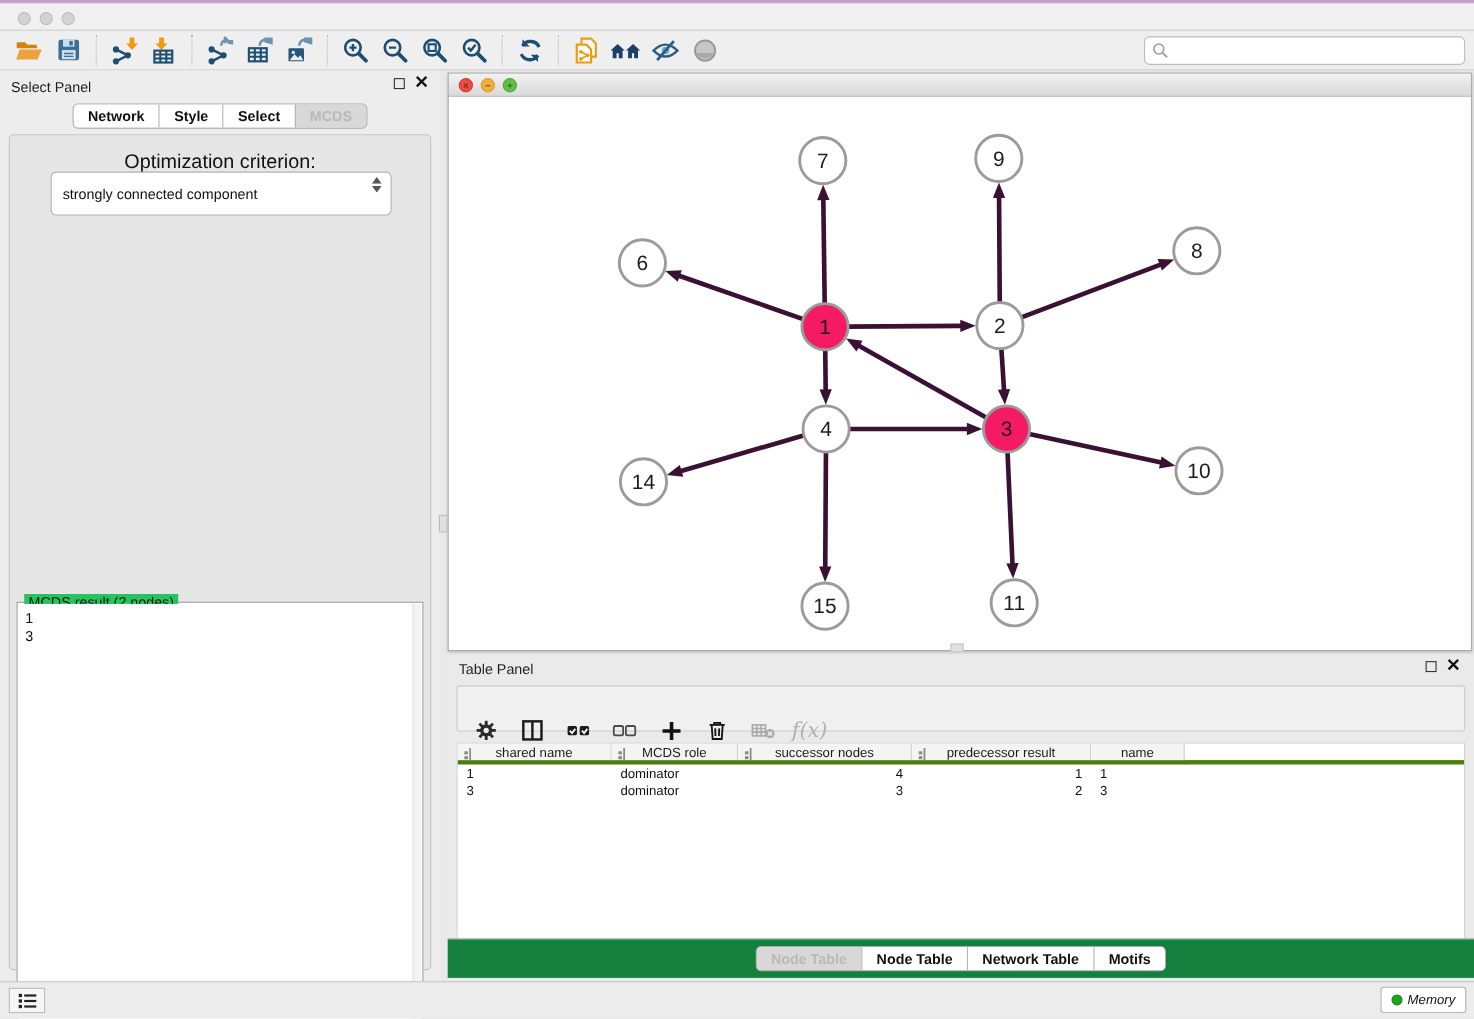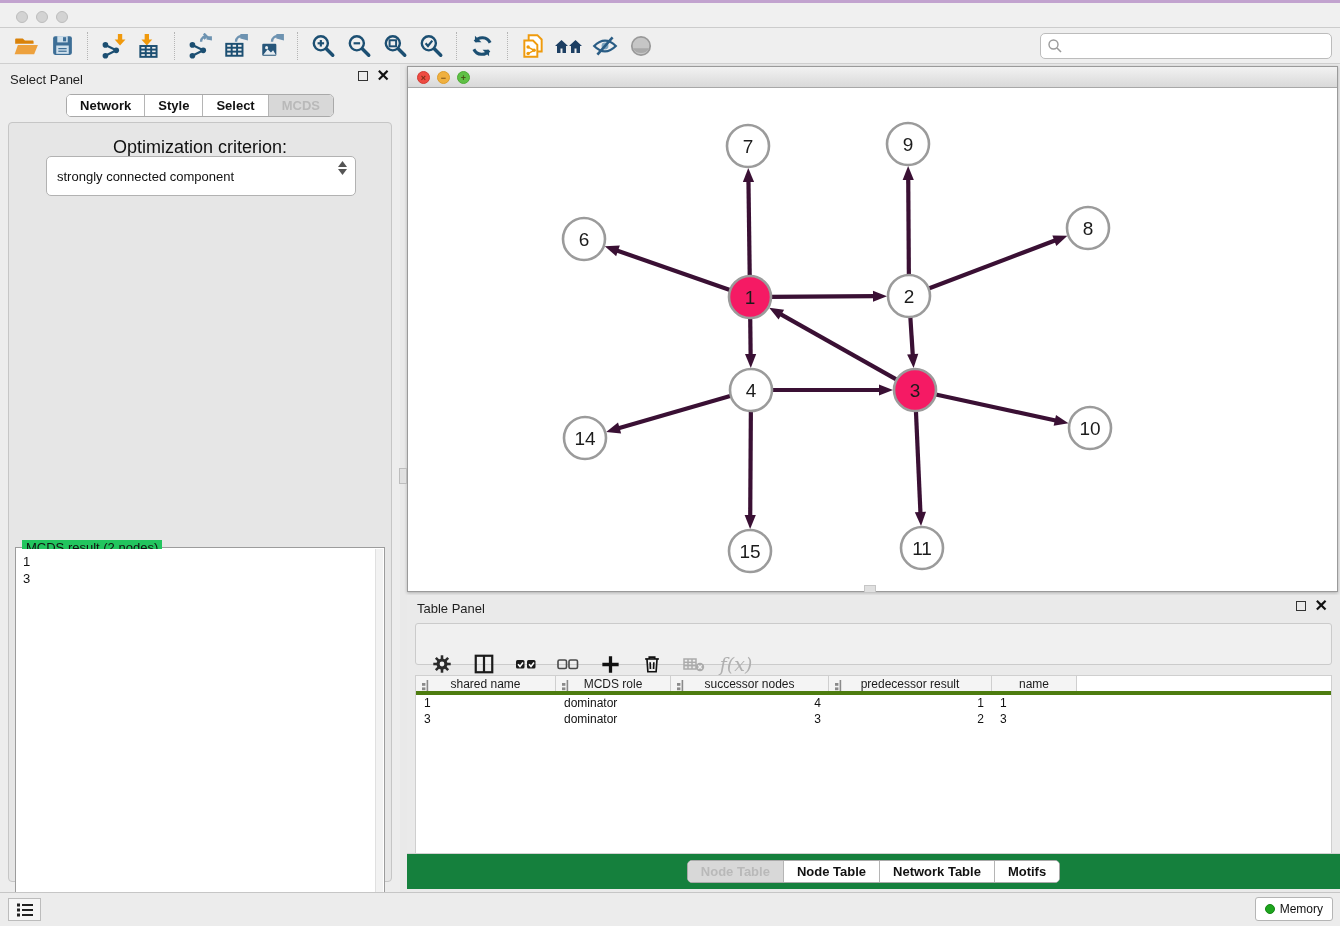--- a/index.html
+++ b/index.html
@@ -89,21 +89,21 @@
     display:flex; align-items:center; justify-content:center; gap:6px; position:relative; }
   .th .hicon { position:absolute; left:6px; top:4px; }
   .trow { display:flex; height:16px; }
   .td { font-size:12px; color:#111; padding:1px 8px; white-space:nowrap; overflow:hidden; }
 
   .tp-tabs { position:absolute; left:0; bottom:3px; width:100%; height:36px; background:#15803d;
     border-top:1px solid #d2d2d2; display:flex; align-items:center; justify-content:center; }
 
   
   .statusbar { position:absolute; left:0; top:892px; width:1340px; height:34px; background:#ececec;
-    border-top:1px solid #c6c6c6; }
+    border-top:1px solid #c6c6c6;font-style:italic; }
   .list-btn { position:absolute; left:8px; top:5px; width:33px; height:23px; background:#f6f6f6;
     border:1px solid #bcbcbc; display:flex; align-items:center; justify-content:center; }
   .memory-btn { position:absolute; right:7px; top:4px; height:24px; background:#fff; border:1px solid #b5b5b5;
     border-radius:3px; display:flex; align-items:center; gap:5px; padding:0 9px; font-size:12px; color:#111; }
   .mem-dot { width:10px; height:10px; border-radius:50%; background:#1ea51e; border:1px solid #138613; }
 </style>
 </head>
 <body>
 
 <div class="app">

